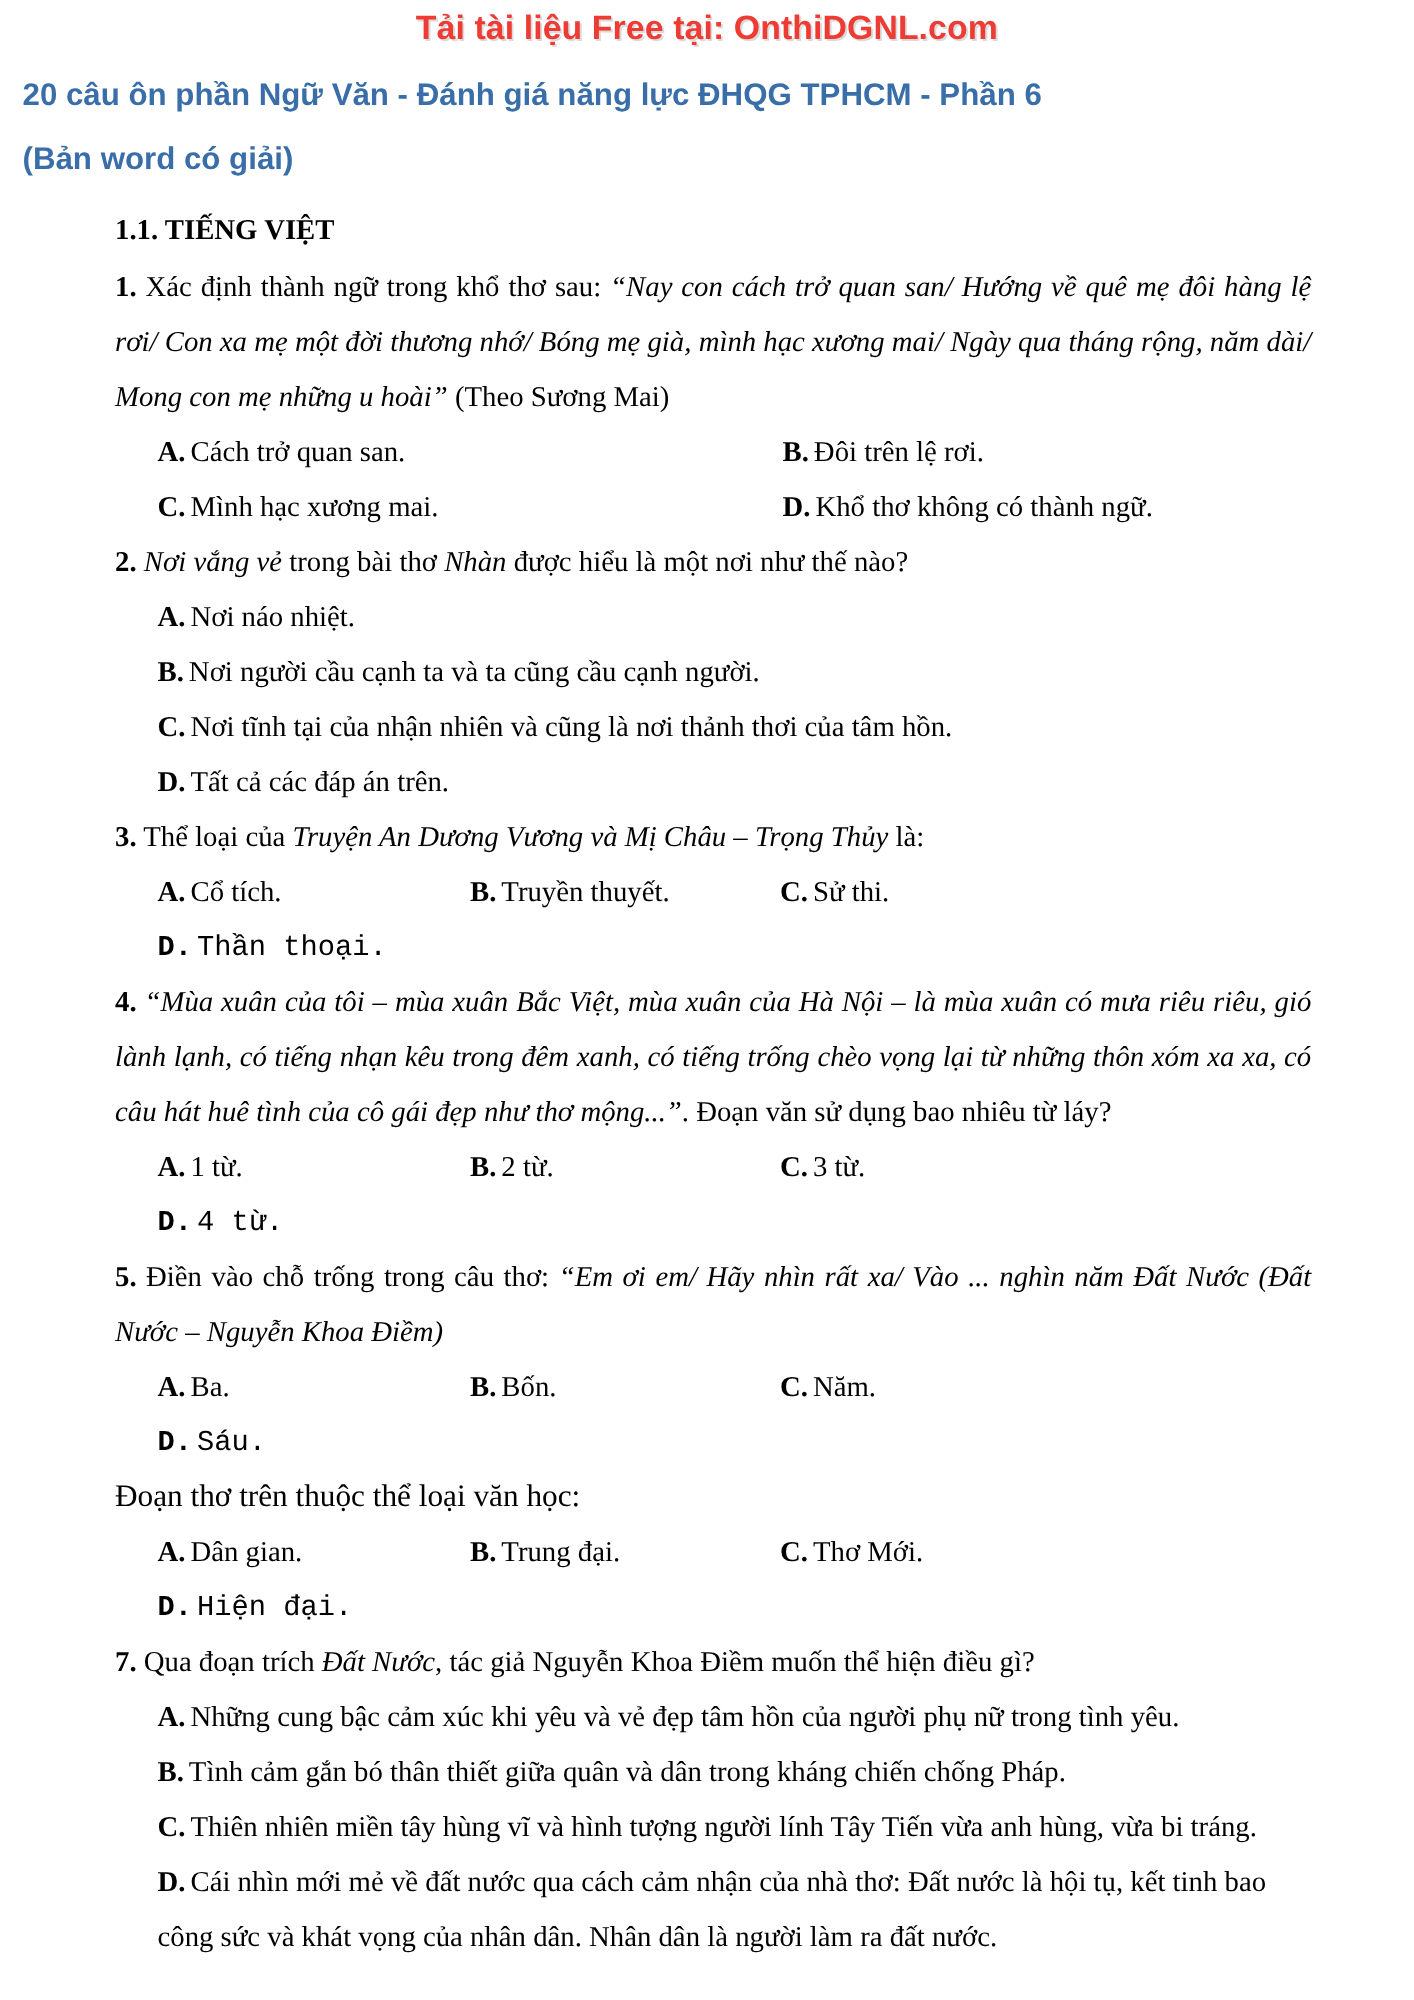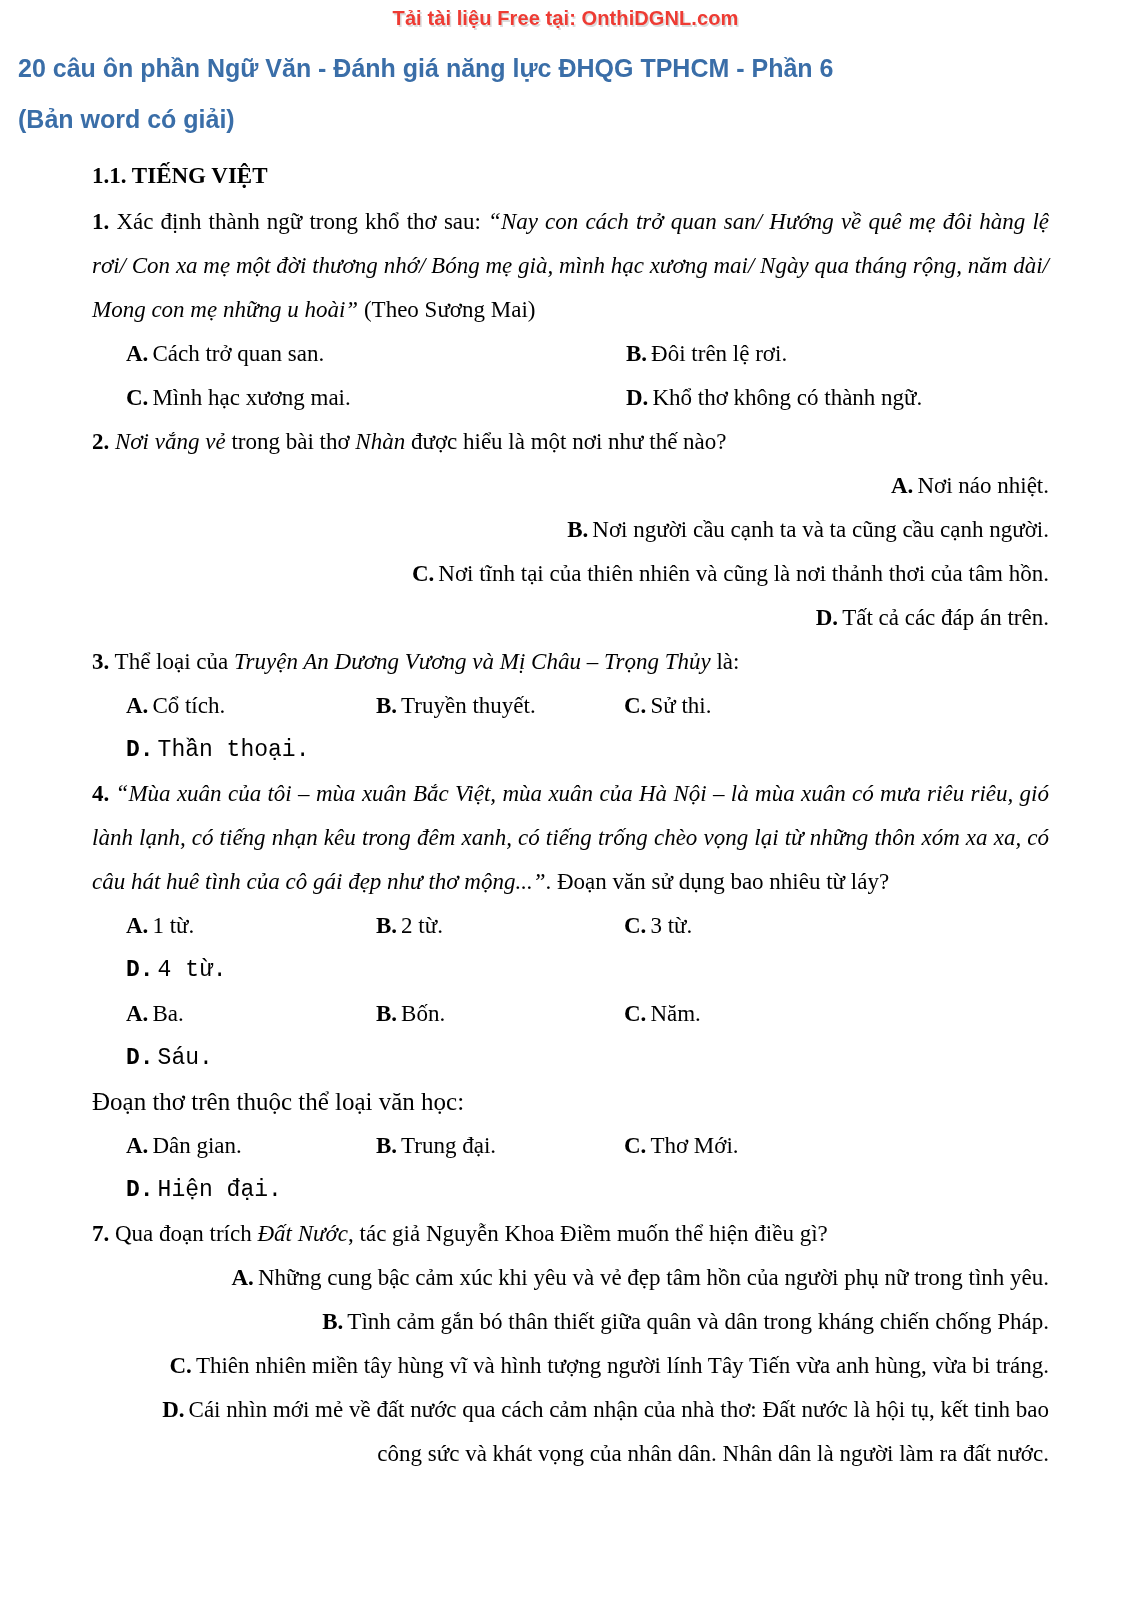--- a/index.html
+++ b/index.html
@@ -20,21 +20,21 @@
     width: 1131px;
     box-sizing: border-box;
     padding: 0;
   }
 
   
   .promo {
     text-align: center;
     font-family: "Liberation Sans", "DejaVu Sans", sans-serif;
     font-weight: bold;
-    font-size: 20px;
+    font-size: 27px;
     color: #ee3b33;
     padding-top: 7px;
     letter-spacing: 0.1px;
     text-shadow: 1.5px 1.5px 0 rgba(190,190,190,0.55);
     line-height: 1.15;
   }
 
   
   .doc-title {
     text-align: left;
@@ -89,21 +89,21 @@
     padding: 0;
   }
   .opts-4 > .opt:nth-child(1) { width: 250px; }
   .opts-4 > .opt:nth-child(2) { width: 248px; }
   .opts-4 > .opt:nth-child(3) { width: 240px; }
   .opts-4 > .opt:nth-child(4) { width: 220px; font-family: Liberation Mono, monospace; }
 
   .opts-2 > .opt:nth-child(odd)  { width: 500px; }
   .opts-2 > .opt:nth-child(even) { width: 450px; }
 
-  .opts-1 > .opt { width: 100%; text-align: right; }
+  .opts-1 > .opt { width: 100%; }
 
   .opt {
     font-size: 23px;
     line-height: 44px;
     padding-left: 34px;
     box-sizing: border-box;
     white-space: nowrap;
   }
   .opts-1 > .opt { white-space: normal; }
   .opt .lab {
@@ -141,21 +141,21 @@
         <div class="opt"><span class="lab">C.</span><span>Mình hạc xương mai.</span></div>
         <div class="opt"><span class="lab">D.</span><span>Khổ thơ không có thành ngữ.</span></div>
       </div>
     </div>
 
     <div class="qblock">
       <p class="qtext"><span class="num">2.</span><span> </span><span class="it">Nơi vắng vẻ</span><span> trong bài thơ </span><span class="it">Nhàn</span><span> được hiểu là một nơi như thế nào?</span></p>
       <div class="opts opts-1">
         <div class="opt"><span class="lab">A.</span><span>Nơi náo nhiệt.</span></div>
         <div class="opt"><span class="lab">B.</span><span>Nơi người cầu cạnh ta và ta cũng cầu cạnh người.</span></div>
-        <div class="opt"><span class="lab">C.</span><span>Nơi tĩnh tại của thiên nhiên và cũng là nơi thảnh thơi của tâm hồn.</span></div>
+        <div class="opt"><span class="lab">C.</span><span>Nơi tĩnh tại của nhận nhiên và cũng là nơi thảnh thơi của tâm hồn.</span></div>
         <div class="opt"><span class="lab">D.</span><span>Tất cả các đáp án trên.</span></div>
       </div>
     </div>
 
     <div class="qblock">
       <p class="qtext"><span class="num">3.</span><span> Thể loại của </span><span class="it">Truyện An Dương Vương và Mị Châu – Trọng Thủy</span><span> là:</span></p>
       <div class="opts opts-4">
         <div class="opt"><span class="lab">A.</span><span>Cổ tích.</span></div>
         <div class="opt"><span class="lab">B.</span><span>Truyền thuyết.</span></div>
         <div class="opt"><span class="lab">C.</span><span>Sử thi.</span></div>
@@ -167,20 +167,21 @@
       <p class="qtext"><span class="num">4.</span><span> </span><span class="it">“Mùa xuân của tôi – mùa xuân Bắc Việt, mùa xuân của Hà Nội – là mùa xuân có mưa riêu riêu, gió lành lạnh, có tiếng nhạn kêu trong đêm xanh, có tiếng trống chèo vọng lại từ những thôn xóm xa xa, có câu hát huê tình của cô gái đẹp như thơ mộng...”</span><span>. Đoạn văn sử dụng bao nhiêu từ láy?</span></p>
       <div class="opts opts-4">
         <div class="opt"><span class="lab">A.</span><span>1 từ.</span></div>
         <div class="opt"><span class="lab">B.</span><span>2 từ.</span></div>
         <div class="opt"><span class="lab">C.</span><span>3 từ.</span></div>
         <div class="opt"><span class="lab">D.</span><span>4 từ.</span></div>
       </div>
     </div>
 
     <div class="qblock">
+      <p class="qtext"><span class="num">5.</span><span> Điền vào chỗ trống trong câu thơ: </span><span class="it">“Em ơi em/ Hãy nhìn rất xa/ Vào ... nghìn năm Đất Nước (Đất Nước – Nguyễn Khoa Điềm)</span><span></span></p>
       <div class="opts opts-4">
         <div class="opt"><span class="lab">A.</span><span>Ba.</span></div>
         <div class="opt"><span class="lab">B.</span><span>Bốn.</span></div>
         <div class="opt"><span class="lab">C.</span><span>Năm.</span></div>
         <div class="opt"><span class="lab">D.</span><span>Sáu.</span></div>
       </div>
     </div>
 
     <div class="qblock">
       <p class="plain-line">Đoạn thơ trên thuộc thể loại văn học:</p>

